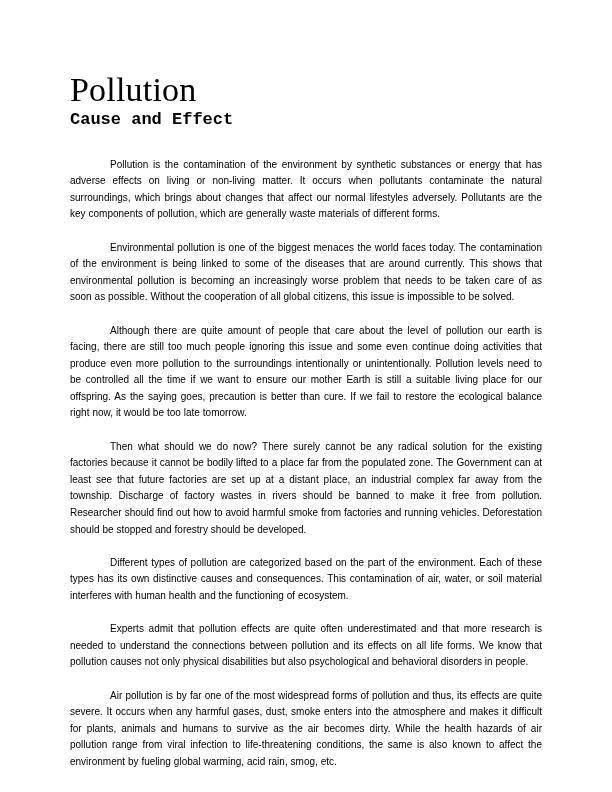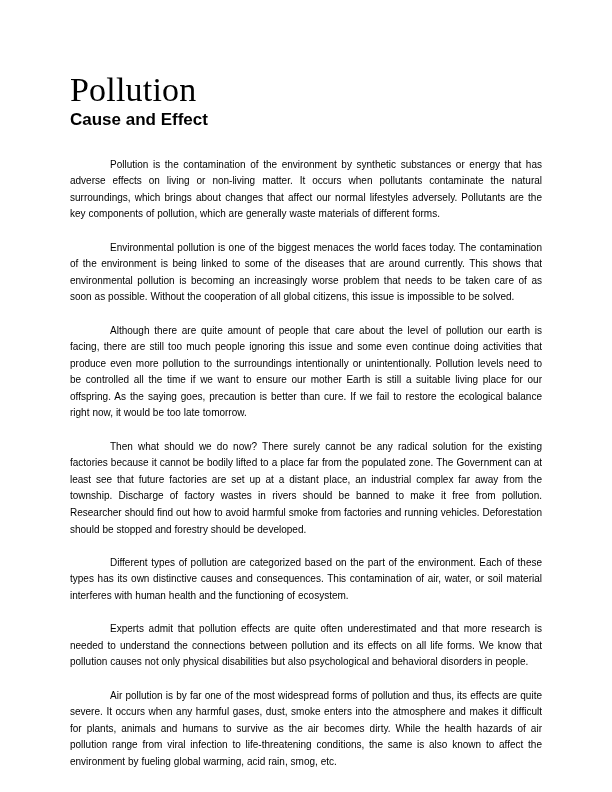--- a/index.html
+++ b/index.html
@@ -38,21 +38,21 @@
     font-size: 34px;
     font-weight: normal;
     line-height: 1.06;
     letter-spacing: 0.2px;
     margin: 0 0 2px 0;
     padding: 0;
     color: #000000;
   }
 
   .doc-subtitle {
-    font-family: Liberation Sans, sans-serif;
+    font-family: Liberation Mono, monospace;
     font-size: 17px;
     font-weight: bold;
     line-height: 1.15;
     margin: 0;
     padding: 0;
     color: #000000;
   }
 
   .body-copy {
     margin-top: 27px;

